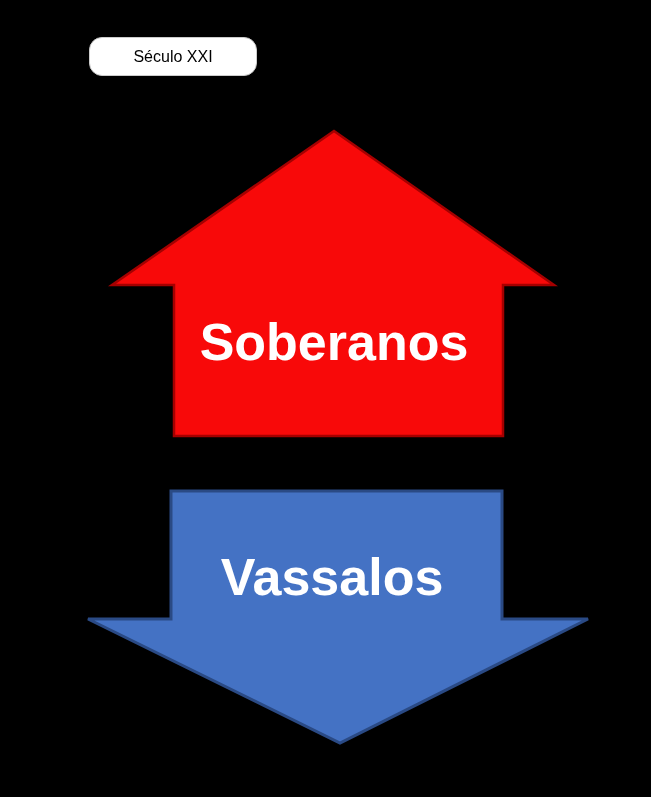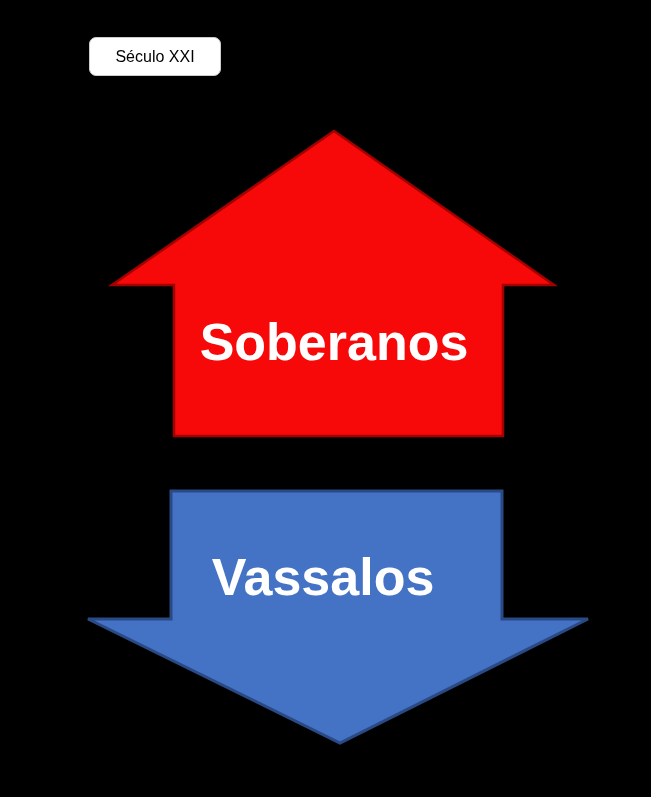--- a/index.html
+++ b/index.html
@@ -12,25 +12,25 @@
     width: 651px;
     height: 797px;
     background: #000000;
     overflow: hidden;
     font-family: "DejaVu Sans", sans-serif;
   }
   .era-label {
     position: absolute;
     left: 89px;
     top: 37px;
-    width: 132px;
+    width: 168px;
     height: 39px;
     background: #ffffff;
     border: 1px solid #cccccc;
-    border-radius: 7px;
+    border-radius: 13px;
     display: flex;
     align-items: center;
     justify-content: center;
     box-sizing: border-box;
   }
   .era-label span {
     font-family: "Liberation Sans", sans-serif;
     font-size: 16px;
     color: #000000;
     white-space: nowrap;
@@ -46,21 +46,21 @@
     position: absolute;
     transform: translate(-50%, -50%);
     font-family: Liberation Sans, sans-serif;
     font-weight: bold;
     font-size: 52px;
     color: #ffffff;
     white-space: nowrap;
     letter-spacing: 0px;
   }
   .arrow-label.up { left: 334px; top: 342px; }
-  .arrow-label.down { left: 323px; top: 577px; }
+  .arrow-label.down { left: 332px; top: 577px; }
 </style>
 </head>
 <body>
 
 <div class="canvas">
 
   <div class="era-label">
     <span>Século XXI</span>
   </div>
 

